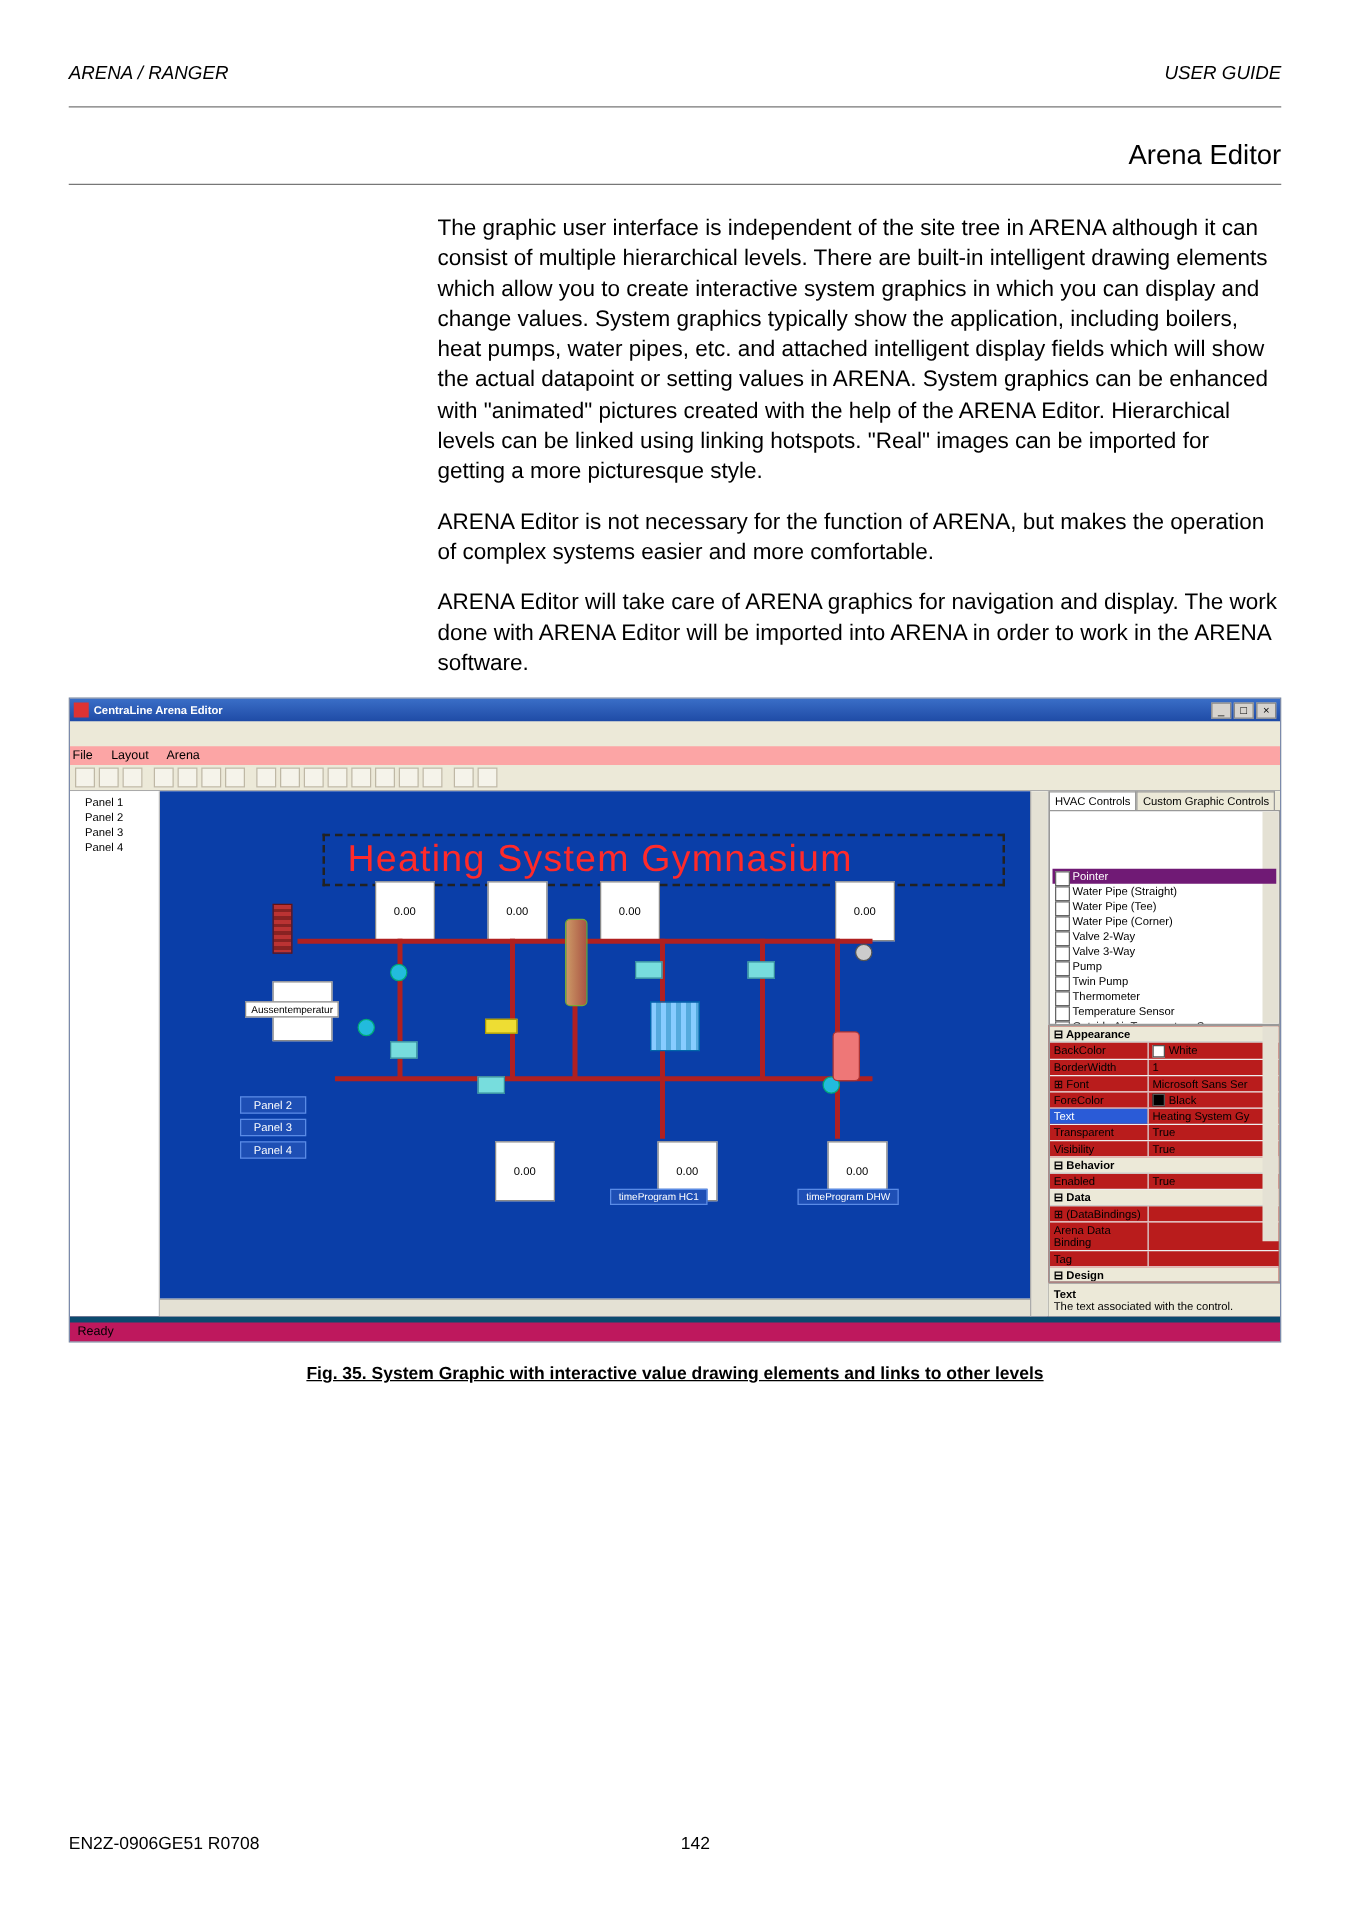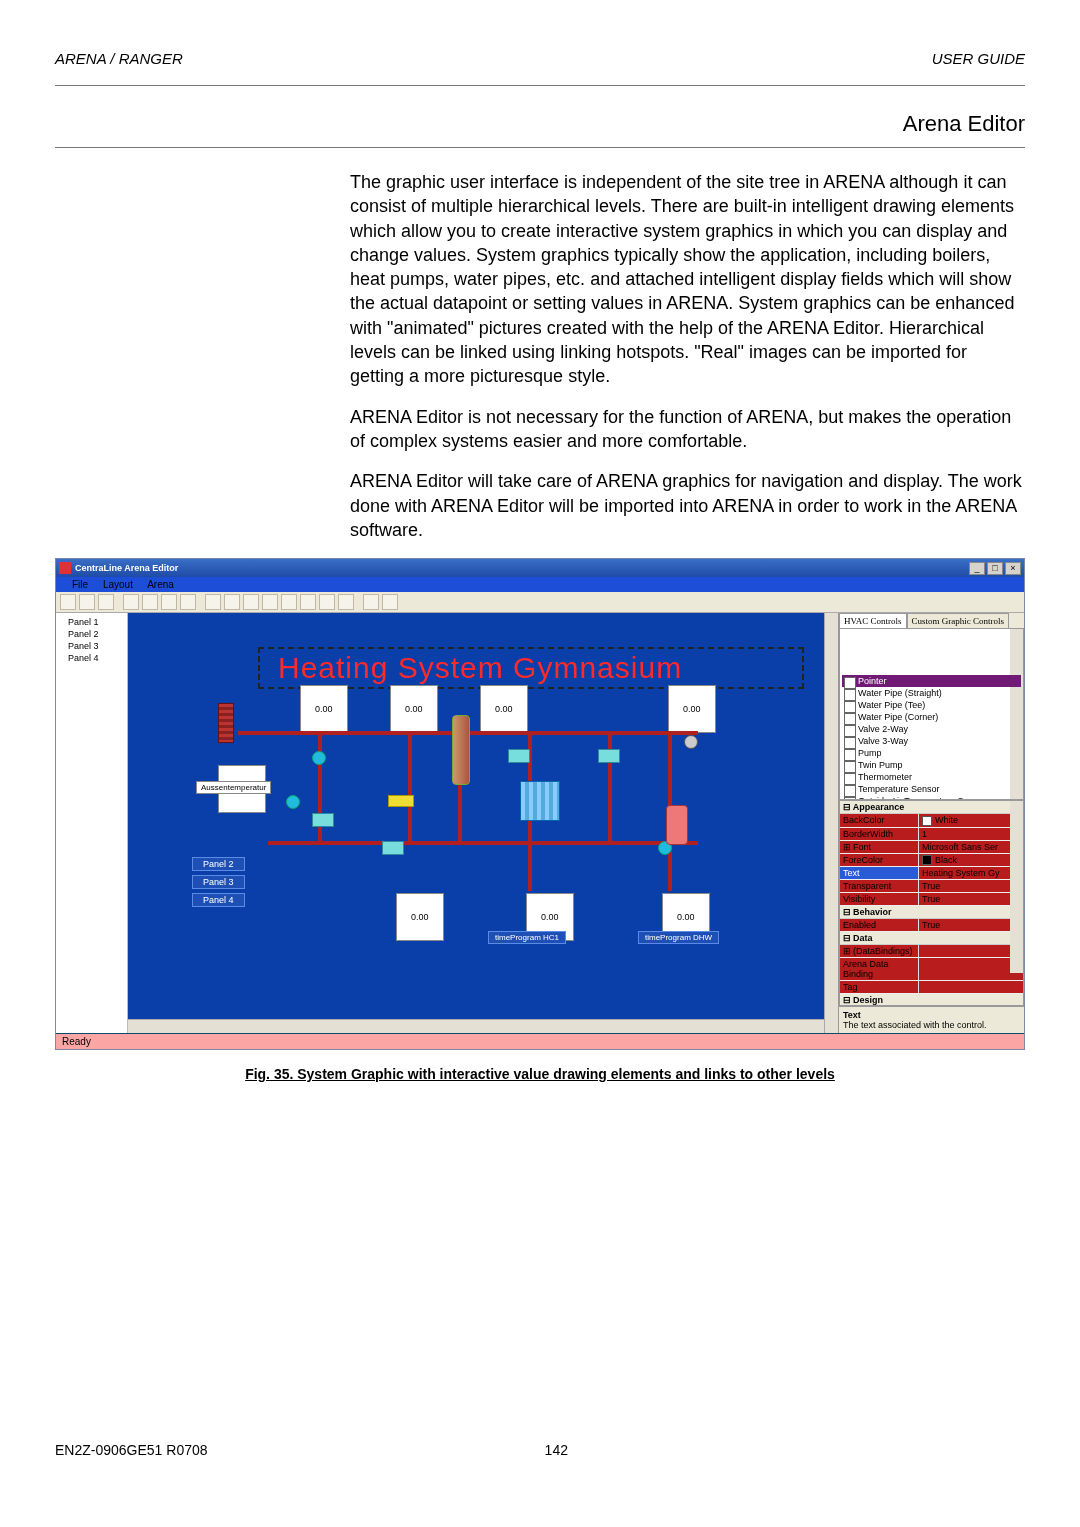--- a/index.html
+++ b/index.html
@@ -8,21 +8,21 @@
   .header-row { display: flex; justify-content: space-between; font-style: italic; font-size: 15px; margin-bottom: 18px; }
   .hr-top { border: none; border-top: 1px solid #777; margin: 0 0 25px 0; }
   .hr-mid { border: none; border-top: 1px solid #777; margin: 10px 0 22px 0; }
   .section-title { text-align: right; font-size: 22px; font-weight: normal; margin-bottom: 8px; }
   .body-text { margin-left: 295px; font-size: 18px; line-height: 1.35; margin-bottom: 16px; }
   .screenshot { margin: 8px 0 14px 0; border: 1px solid #7b8aab; font-size: 9px; font-family: Tahoma, Arial, sans-serif; background:#ece9d8; }
   .titlebar { background: linear-gradient(#3a6ec7,#1f4ba6); color:#fff; display:flex; align-items:center; height:18px; padding:0 3px; }
   .titlebar .logo { width:12px; height:12px; background:#d33; margin-right:4px; display:inline-block; }
   .titlebar .spacer { flex:1; }
   .winbtn { width:16px; height:13px; background:#d6d3ce; border:1px solid #888; margin-left:2px; display:flex; align-items:center; justify-content:center; font-size:9px; color:#000; }
-  .menubar { background:#1d4ed8; padding:2px 16px; font-size:10px; }
+  .menubar { background:#fca5a5; padding:2px 2px; font-size:10px;margin-top:20px; }
   .menubar span { margin-right:12px; }
   .toolbar { background:#ece9d8; border-bottom:1px solid #aaa; padding:2px 4px; display:flex; gap:3px; }
   .tbtn { width:16px; height:16px; background:#f5f3ea; border:1px solid #bfb8a5; display:inline-block; }
   .tsep { width:3px; }
   .workspace { display:flex; height:420px; background:#fff; }
   .left-tree { width:72px; background:#fff; border-right:1px solid #bbb; padding:3px 4px; font-size:9px; }
   .left-tree .node { padding:1px 0 1px 8px; }
   .canvas-wrap { flex:1; position:relative; background:#fff; }
   .canvas-scroll { position:absolute; right:0; top:0; bottom:0; width:14px; background:#e4e1d4; border-left:1px solid #aaa; }
   .canvas-hscroll { position:absolute; left:0; right:14px; bottom:0; height:14px; background:#e4e1d4; border-top:1px solid #aaa; }
@@ -36,39 +36,39 @@
   .pipe-v { position:absolute; width:4px; background:#b02020; }
   .comp { position:absolute; }
   .boiler-shape { width:18px; height:70px; background:linear-gradient(90deg,#c96,#a54); border:1px solid #7a3; border-radius:4px; }
   .pump { width:14px; height:14px; background:#2bd; border-radius:50%; border:1px solid #0a7; }
   .small-dev { width:22px; height:14px; background:#7dd; border:1px solid #389; }
   .wall { width:16px; height:40px; background:repeating-linear-gradient(#b33,#b33 3px,#822 3px,#822 6px); border:1px solid #611; }
   .tank { width:22px; height:40px; background:#e77; border:1px solid #a33; border-radius:4px; }
   .rad { width:40px; height:40px; background:repeating-linear-gradient(90deg,#8cf,#8cf 4px,#5ad 4px,#5ad 8px); border:1px solid #06a; }
   .yellow-dev { width:26px; height:12px; background:#ed3; border:1px solid #a90; }
   .right-pane { width:186px; background:#ece9d8; border-left:1px solid #999; display:flex; flex-direction:column; }
-  .tabs { display:flex; font-size:9px;font-family:Liberation Serif, serif; }
+  .tabs { display:flex; font-size:9px; }
   .tab { padding:2px 4px; border:1px solid #999; background:#ece9d8; border-bottom:none; }
   .tab.active { background:#fff; }
   .toolbox { flex:0 0 172px; background:#fff; border:1px solid #999; overflow:hidden; font-size:9px; padding:2px 2px; position:relative; }
   .toolbox .item { padding:1px 2px 1px 16px; position:relative; white-space:nowrap; }
   .toolbox .item.sel { background:#701a75; color:#fff;margin-top:44px; }
   .toolbox .item::before { content:""; position:absolute; left:2px; top:2px; width:10px; height:10px; border:1px solid #666; background:#fff; }
   .toolbox-scroll { position:absolute; right:0; top:0; bottom:0; width:13px; background:#e4e1d4; }
   .propgrid { flex:1; background:#b91c1c; border:1px solid #999; overflow:hidden; font-size:9px; position:relative; }
   .propgrid .cat { background:#ece9d8; font-weight:bold; padding:1px 3px; border-bottom:1px solid #ccc; }
   .propgrid .row { display:flex; border-bottom:1px solid #eee; }
   .propgrid .pname { width:78px; padding:1px 3px; }
   .propgrid .pval { flex:1; padding:1px 3px; border-left:1px solid #ddd; white-space:nowrap; overflow:hidden; }
   .propgrid .row.sel .pname { background:#2a5bd7; color:#fff; }
   .prop-desc { border-top:1px solid #999; background:#ece9d8; padding:3px 4px; font-size:9px; }
   .prop-desc .ttl { font-weight:bold; }
   .prop-scroll { position:absolute; right:0; top:0; bottom:32px; width:13px; background:#e4e1d4; }
   .swatch { display:inline-block; width:10px; height:10px; border:1px solid #555; vertical-align:middle; margin-right:3px; }
-  .statusbar { background:#fca5a5; border-top:1px solid #0c4a6e; font-size:10px; padding:2px 6px; }
+  .statusbar { background:#be185d; border-top:5px solid #0c4a6e; font-size:10px; padding:2px 6px; }
   .caption { text-align:center; font-weight:bold; font-size:14px; margin:16px 0 0 0;text-decoration:underline; }
   .footer-row { display:flex; justify-content:space-between; font-size:14px; margin-top:360px; }
 </style>
 </head>
 <body>
 
 <div class="page">
 
   <div class="header-row">
     <span>ARENA / RANGER</span>

